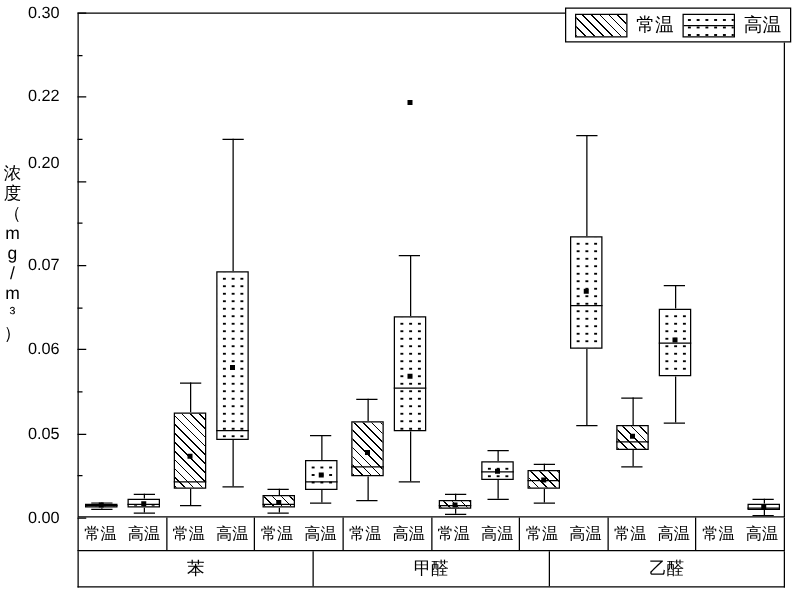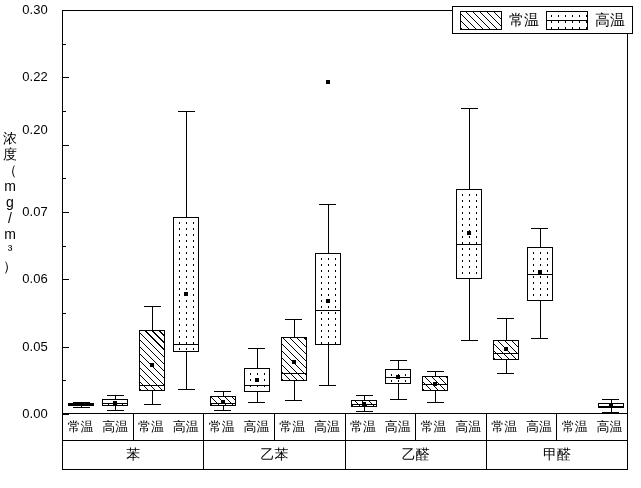--- a/index.html
+++ b/index.html
@@ -374,19 +374,18 @@
         <div style="flex: 1 1 0px; display: flex; align-items: center; justify-content: center; font-size: 13px;">高温</div>
       </div>
       <div style="flex: 1 1 0px; display: flex; border-right: none; box-sizing: border-box;">
         <div style="flex: 1 1 0px; display: flex; align-items: center; justify-content: center; font-size: 13px;">常温</div>
         <div style="flex: 1 1 0px; display: flex; align-items: center; justify-content: center; font-size: 13px;">高温</div>
       </div>
     </div>
 
   <div class="cat-row2" id="cat-row2">
       <div class="cell">苯</div>
-      <div class="cell">乙苯</div>
+      <div class="cell">甲醛</div>
       <div class="cell">乙醛</div>
-      <div class="cell">甲醛</div>
     </div>
 
   <div class="caption"></div>
 </div>
 
 </body></html>

